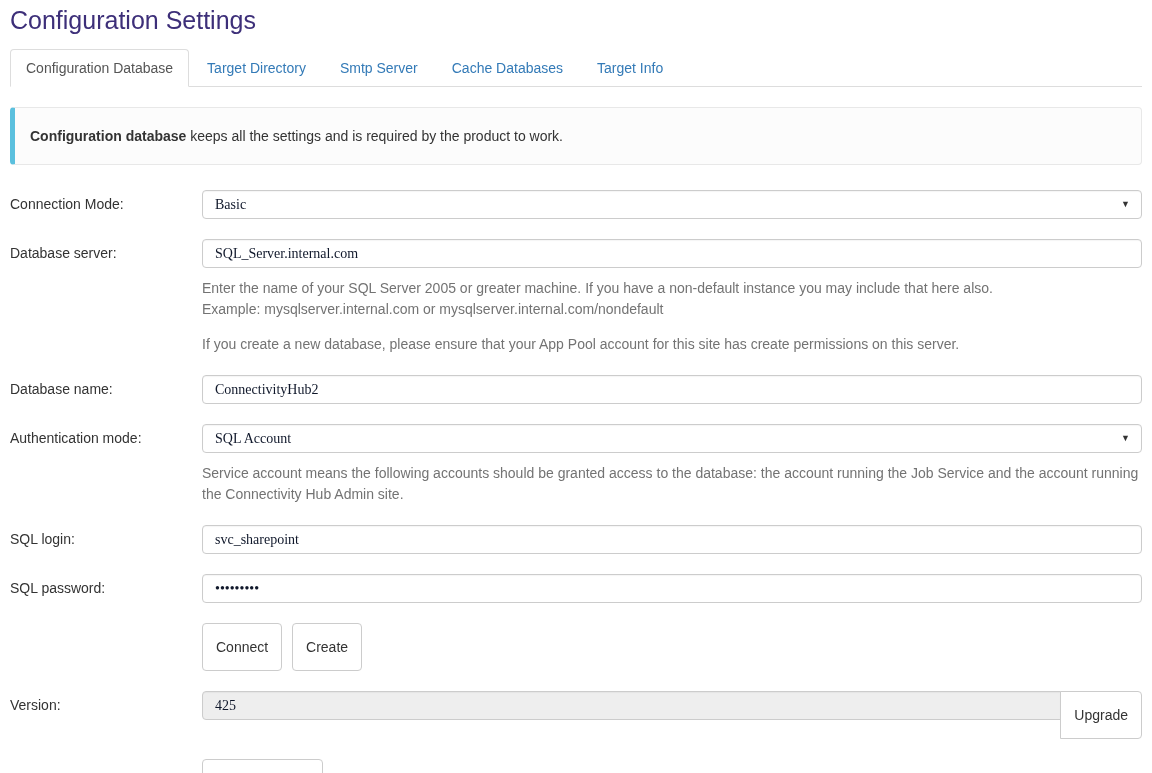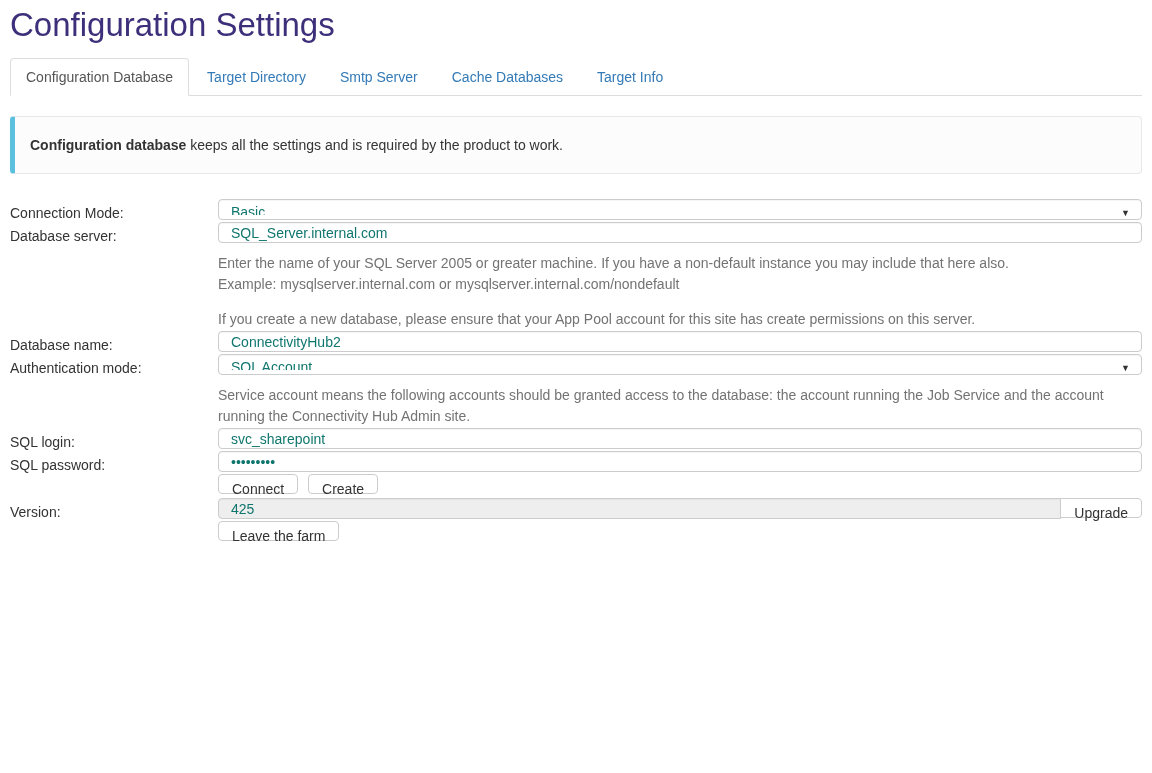--- a/index.html
+++ b/index.html
@@ -8,21 +8,21 @@
     width: 1152px; height: 773px;
     font-family: "Liberation Sans", sans-serif;
     font-size: 14px; color: #333;
     overflow: hidden;
   }
   .container { padding: 0 10px; }
 
   
   h1.page-title {
     margin: 6px 0 14px;
-    font-size: 33px;
+    font-size: 25px;
     font-weight: 400;
     color: #3d2f79;
     letter-spacing: 0;
   }
 
   
   .nav-tabs {
     display: flex;
     border-bottom: 1px solid #ddd;
     margin: 0; padding: 0;
@@ -54,38 +54,37 @@
     border-radius: 4px;
     padding: 20px 15px;
     color: #333;
   }
 
   
   .settings-form { margin-top: 25px; }
   .form-group {
     display: flex;
     align-items: flex-start;
-    margin-bottom: 1px;
-    gap: 16px;
+    margin-bottom: 20px;
   }
   .form-label {
     flex: 0 0 192px;
     padding-top: 6px;
     color: #333;
   }
   .control-col { flex: 1 1 auto; min-width: 0; }
 
   .form-control {
     display: block;
     width: 100%;
-    height: 21px;
+    height: 29px;
     padding: 4px 12px;
     font-size: 14px;
-    font-family: Liberation Sans, sans-serif;
-    color: #0f766e;
+    font-family: Liberation Serif, serif;
+    color: #0f172a;
     background: #fff;
     border: 1px solid #ccc;
     border-radius: 4px;
     box-shadow: inset 0 1px 1px rgba(0,0,0,.04);
     outline: none;
   }
   .form-control[disabled] {
     background: #eee;
     cursor: not-allowed;
   }
@@ -107,21 +106,21 @@
   }
 
   .help-block {
     color: #737373;
     margin: 10px 0 0;
     line-height: 1.5;
   }
 
   .btn {
     display: inline-block;
-    height: 20px;
+    height: 48px;
     padding: 5px 13px;
     font-size: 14px;
     font-family: "Liberation Sans", sans-serif;
     color: #333;
     background: #fff;
     border: 1px solid #ccc;
     border-radius: 4px;
     cursor: pointer;
     line-height: 1.35;
     white-space: nowrap;

